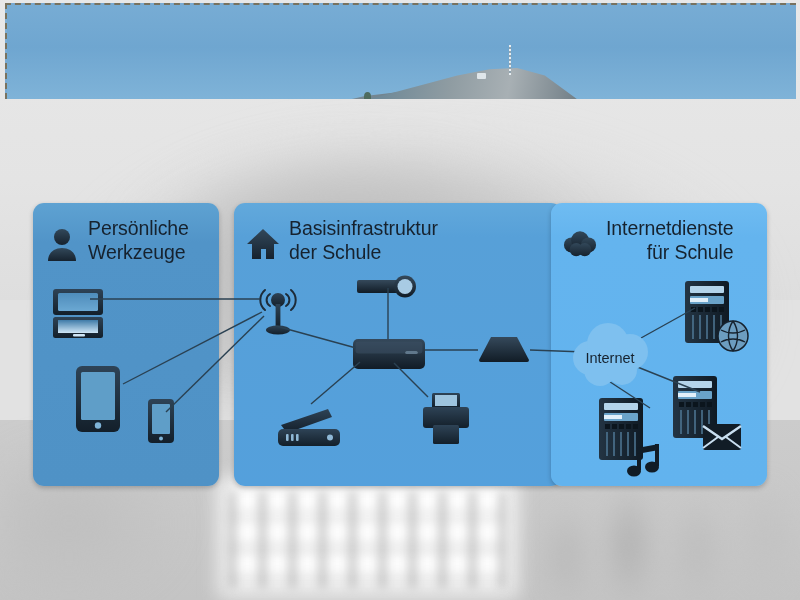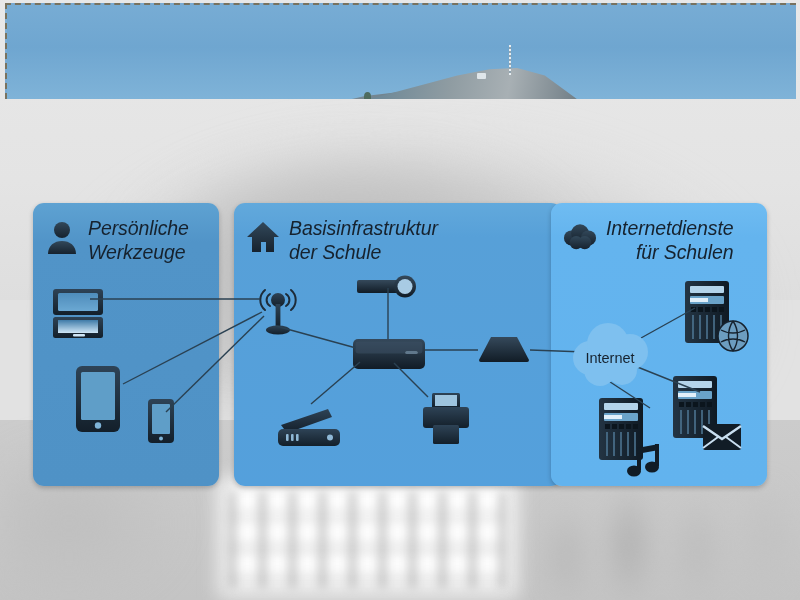--- a/index.html
+++ b/index.html
@@ -175,23 +175,22 @@
     border-radius: 11px;
     box-shadow: 0 2px 5px rgba(0,0,0,.22);
     overflow: visible;
   }
   .panel-head {
     position: absolute;
     left: 12px;
     top: 13px;
     right: 10px;
     display: flex;
-    align-items: flex-start;
+    align-items: flex-end;
     gap: 9px;
-    font-style: italic;
   }
   .panel-title {
     font-size: 19.5px;
     line-height: 24px;
     color: #16222e;
     white-space: pre-line;
     letter-spacing: -0.1px;
   }
   .panel-icon {
     flex: 0 0 auto;
@@ -397,21 +396,21 @@
           <g fill="url(#gPerson)">
             <circle cx="9" cy="15" r="8"></circle>
             <circle cx="18" cy="10" r="9.5"></circle>
             <circle cx="27" cy="15" r="8"></circle>
             <circle cx="14" cy="20" r="7"></circle>
             <circle cx="23" cy="20" r="7"></circle>
           </g>
         </svg>
       </div>
       <div class="panel-title">Internetdienste
-für Schulen</div>
+für Schule</div>
     </div>
 
     <div class="ic" style="left:132px; top:78px;">
       <svg width="66" height="72" viewBox="0 0 66 72">
         <defs>
           <linearGradient id="gSrv" x1="0" y1="0" x2="1" y2="0">
             <stop offset="0" stop-color="#233443"></stop>
               <stop offset="1" stop-color="#0f1a24"></stop>
           </linearGradient>
         </defs>

